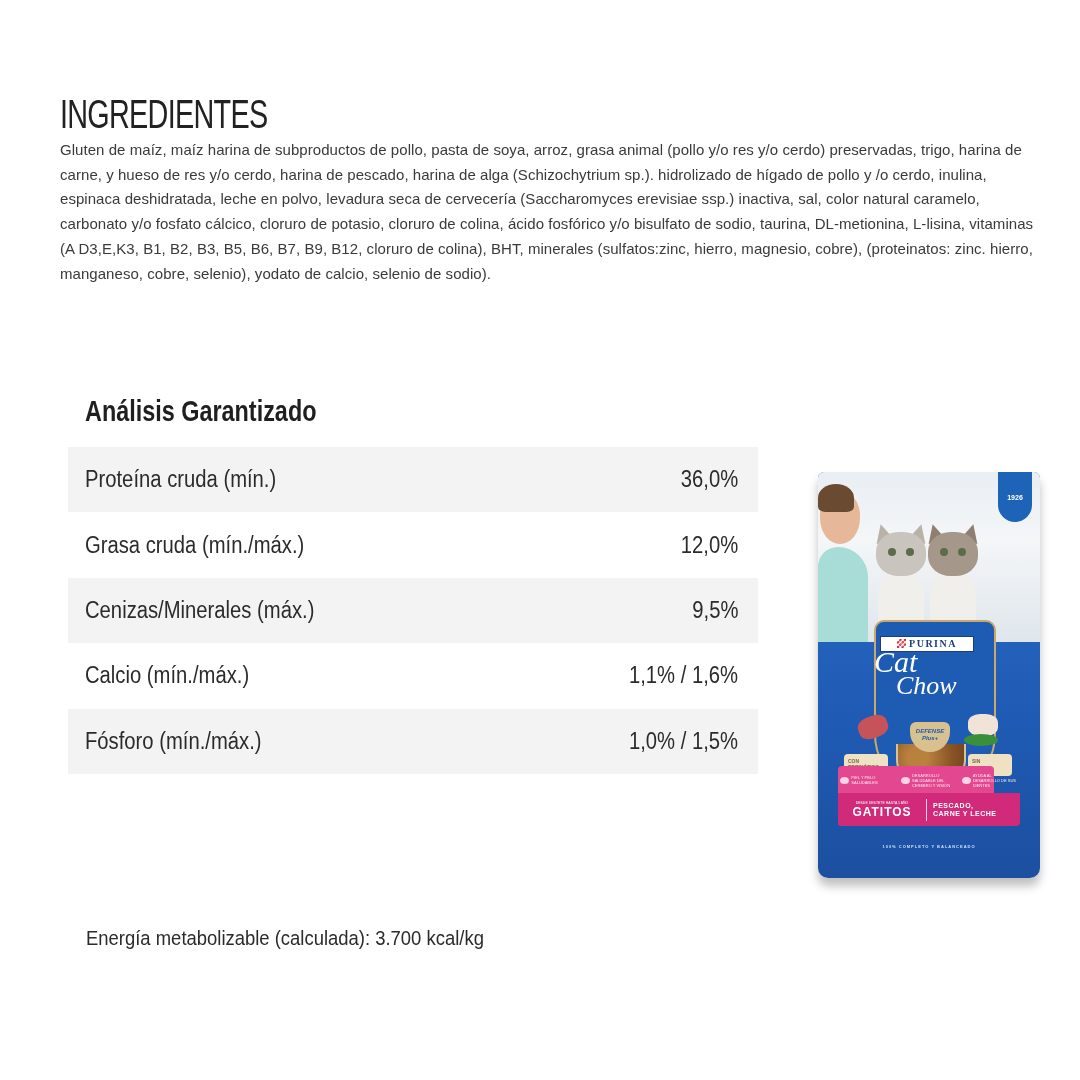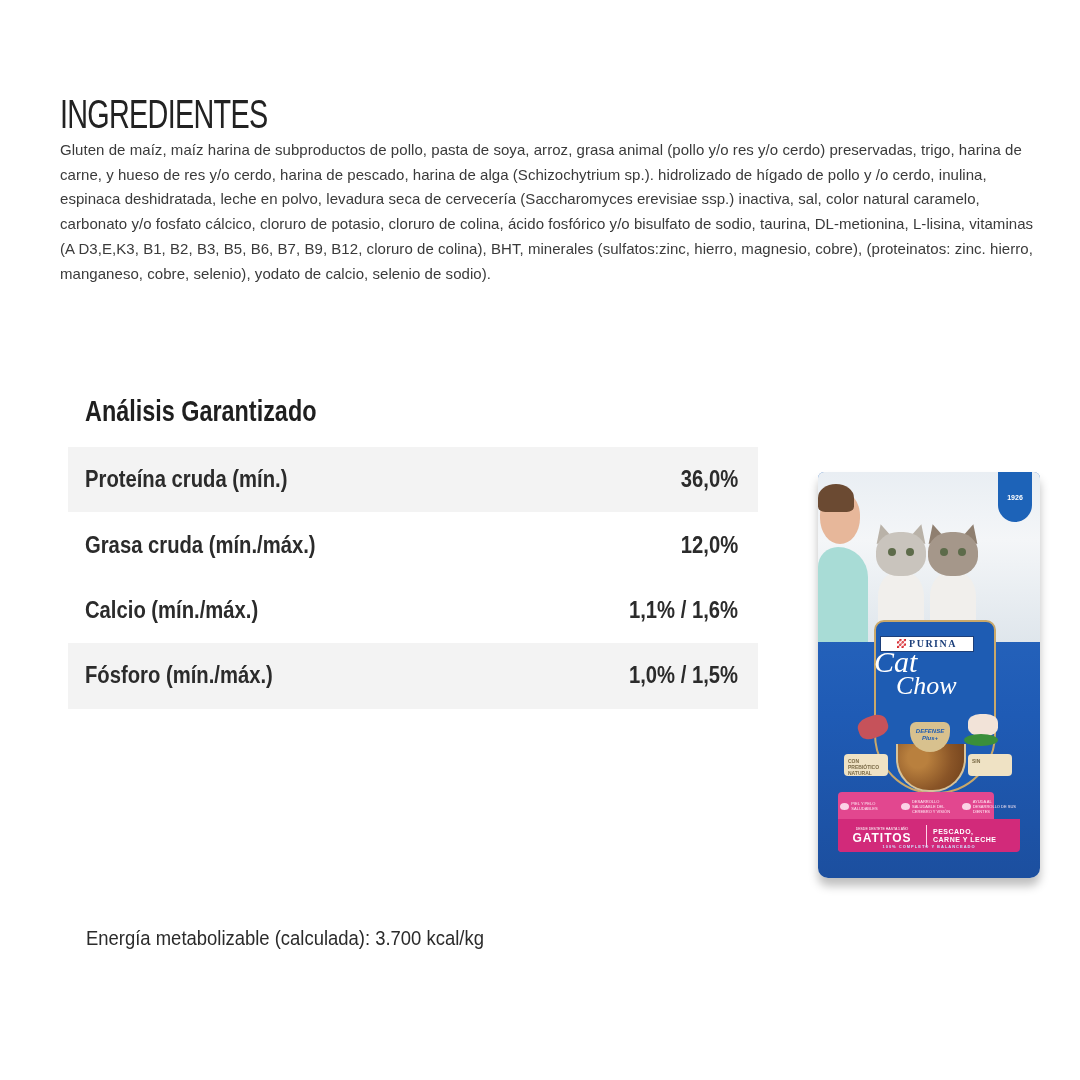--- a/index.html
+++ b/index.html
@@ -22,21 +22,21 @@
   .an-title {
     position: absolute; left: 85px; top: 392px;
     font-size: 30px; font-weight: bold; color: #1f1f1f;
     transform: scaleX(0.78); transform-origin: left top;
     line-height: 38px; margin: 0;
   }
   .an-table {
     position: absolute; left: 68px; top: 447px; width: 690px;
     border-collapse: collapse;
   }
-  .an-row { height: 65.4px; font-weight: bold; }
+  .an-row { height: 65.4px; }
   .an-row.shaded { background: #f3f3f3; }
   .an-row td {
     font-size: 23px; color: #2b2b2b; padding: 0;
     white-space: nowrap;
   }
   .an-row td.label { padding-left: 17px; }
   .an-row td.value { text-align: right; padding-right: 20px; }
   .an-row td span { display: inline-block; transform: scaleX(0.88); }
   .an-row td.label span { transform-origin: left center; }
   .an-row td.value span { transform-origin: right center; }
@@ -140,21 +140,21 @@
   .chicken { position: absolute; left: 150px; top: 242px; width: 30px; height: 22px; border-radius: 40%; background: #f2e3d8; }
   .spinach { position: absolute; left: 146px; top: 262px; width: 34px; height: 12px; border-radius: 50%; background: #3a8f3a; }
   .side-tag-l, .side-tag-r {
     position: absolute; top: 282px; width: 44px; height: 22px; background: #efe2c4;
     font-size: 5px; font-weight: bold; color: #7a6a46; padding: 4px; box-sizing: border-box; line-height: 6px;
   }
   .side-tag-l { left: 26px; border-radius: 4px; }
   .side-tag-r { left: 150px; border-radius: 4px; }
 
   .pink-band {
-    position: absolute; left: 20px; top: 320px; width: 156px; height: 60px;
+    position: absolute; left: 20px; top: 294px; width: 156px; height: 60px;
     background: #e2478f; border-radius: 4px;
   }
   .pink-benefits {
     position: absolute; left: 0; top: 6px; width: 182px; height: 16px;
     display: flex; justify-content: space-around; align-items: center;
     font-size: 4px; color: #ffe9f3; line-height: 5px;
   }
   .pink-benefits .benefit { display: flex; align-items: center; gap: 2px; width: 56px; }
   .pink-benefits .bicon { width: 9px; height: 7px; border-radius: 50%; background: #fbd2e6; flex: none; }
   .pink-lower {
@@ -182,20 +182,24 @@
 
 <table class="an-table">
   <tbody>
     <tr class="an-row shaded">
       <td class="label"><span>Proteína cruda (mín.)</span></td>
       <td class="value"><span>36,0%</span></td>
     </tr>
     <tr class="an-row">
       <td class="label"><span>Grasa cruda (mín./máx.)</span></td>
       <td class="value"><span>12,0%</span></td>
+    </tr>
+    <tr class="an-row shaded">
+      <td class="label"><span>Cenizas/Minerales (máx.)</span></td>
+      <td class="value"><span>9,5%</span></td>
     </tr>
     <tr class="an-row">
       <td class="label"><span>Calcio (mín./máx.)</span></td>
       <td class="value"><span>1,1% / 1,6%</span></td>
     </tr>
     <tr class="an-row shaded">
       <td class="label"><span>Fósforo (mín./máx.)</span></td>
       <td class="value"><span>1,0% / 1,5%</span></td>
     </tr>
   </tbody>

